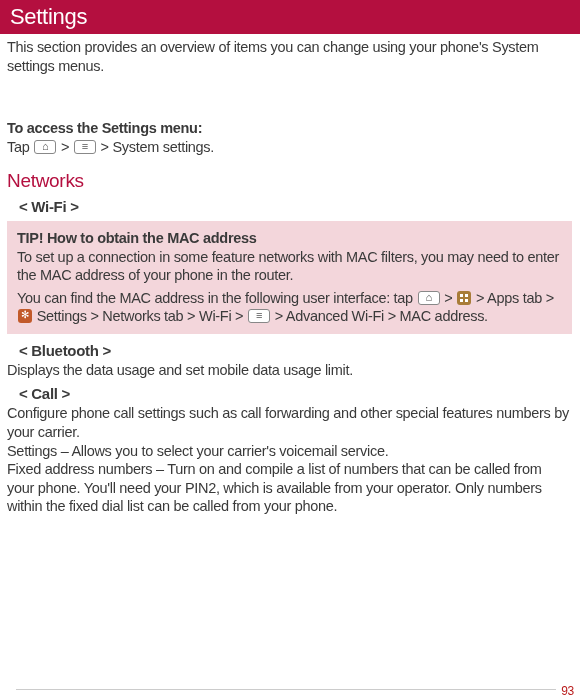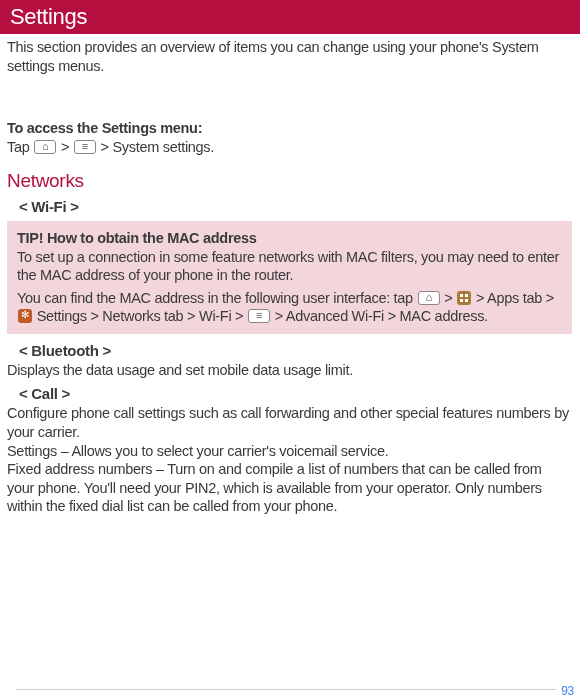--- a/index.html
+++ b/index.html
@@ -106,21 +106,21 @@
     left: 50%; top: 50%;
     transform: translate(-50%, -52%);
     color: #fff;
     font-size: 10px;
   }
   .page-num {
     position: absolute;
     right: 6px;
     bottom: 2px;
     font-size: 12px;
-    color: #3b82f6;
+    color: #b91c1c;
   }
   .page-line {
     position: absolute;
     right: 24px;
     bottom: 10px;
     width: 540px;
     border-top: 1px solid #ccc;
   }
   .spacer4 { height: 4px; }
 </style>

